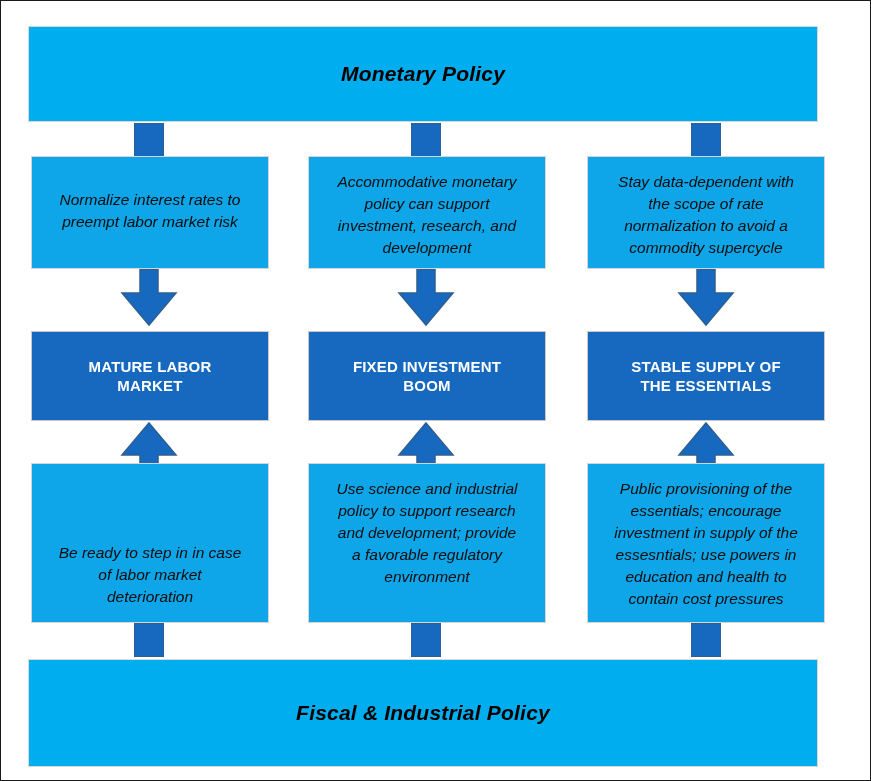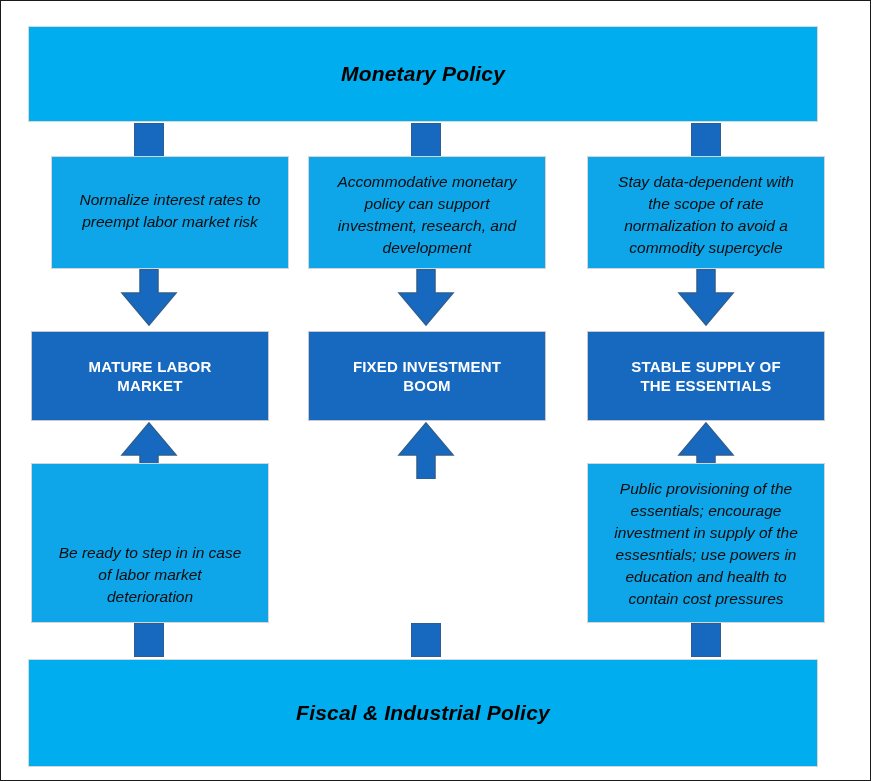--- a/index.html
+++ b/index.html
@@ -54,21 +54,21 @@
     position: absolute;
     width: 238px;
     background: #0ea5e9;
     border: 1px solid #d5d5d5;
     box-sizing: border-box;
     display: flex;
     justify-content: center;
     padding: 14px 10px;
   }
   .soft-row1 { top: 155px; height: 113px; align-items: flex-start; }
-  .soft-row1.vcenter { align-items: center; padding-top: 10px; margin-left: 20px; }
+  .soft-row1.vcenter { align-items: center; padding-top: 10px; }
   .soft-row3 { top: 462px; height: 160px; align-items: flex-start; }
   .soft-row3.vcenter { align-items: flex-end; }
 
   .soft-text {
     font-family: "Liberation Sans", sans-serif;
     font-style: italic;
     font-size: 15.5px;
     line-height: 1.42;
     color: #0d0d0d;
     text-align: center;
@@ -181,20 +181,27 @@
     <div class="strong-text">FIXED INVESTMENT
 BOOM</div>
   </div>
 
   <div class="arrow arrow-up" style="left:396px">
     <svg viewBox="0 0 58 58" xmlns="http://www.w3.org/2000/svg">
       <polygon points="29,2 56,34 38,34 38,58 20,58 20,34 2,34" fill="#1669BF" stroke="#2d5f92" stroke-width="1.5"></polygon>
     </svg>
   </div>
 
+  <div class="soft-box soft-row3 col-1">
+    <div class="soft-text">Use science and industrial
+policy to support research
+and development; provide
+a favorable regulatory
+environment</div>
+  </div>
 
   <div class="stub stub-bottom" style="left:410px"></div>
 
   <div class="stub stub-top" style="left:690px"></div>
 
   <div class="soft-box soft-row1 col-2">
     <div class="soft-text">Stay data-dependent with
 the scope of rate
 normalization to avoid a
 commodity supercycle</div>

